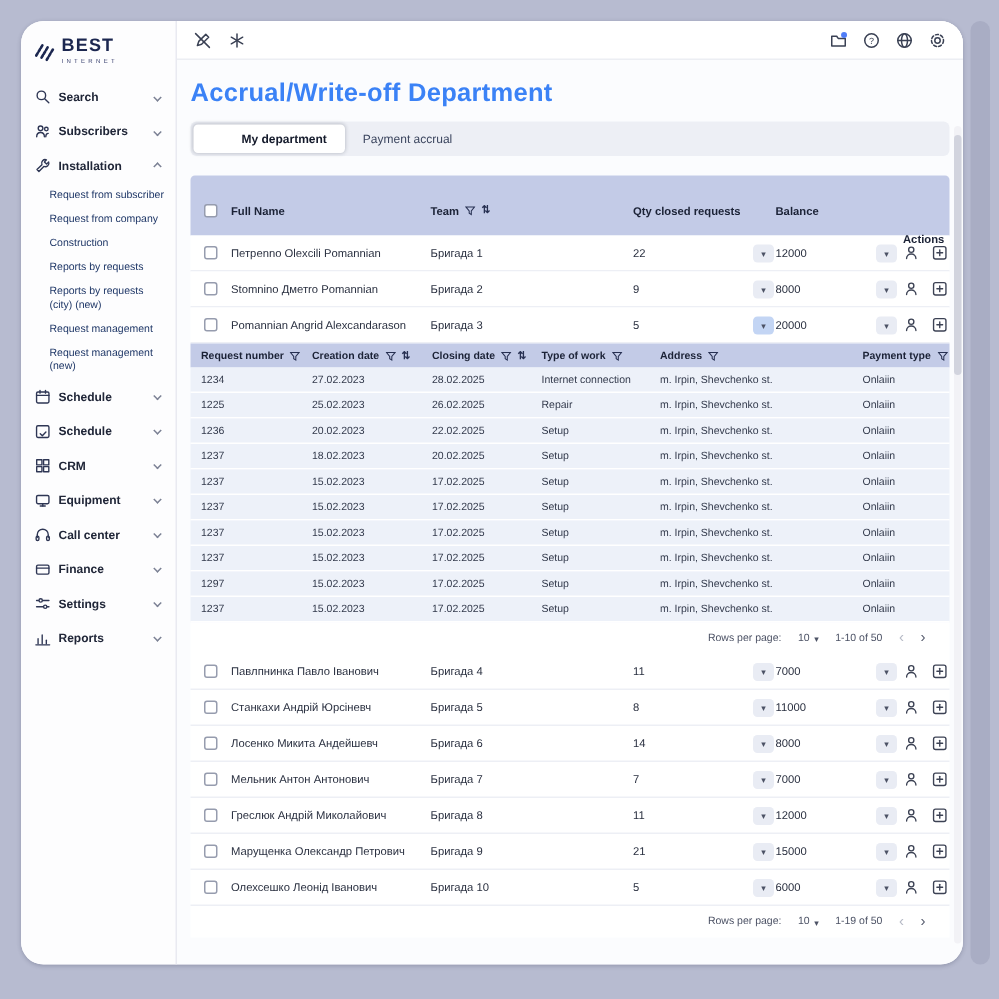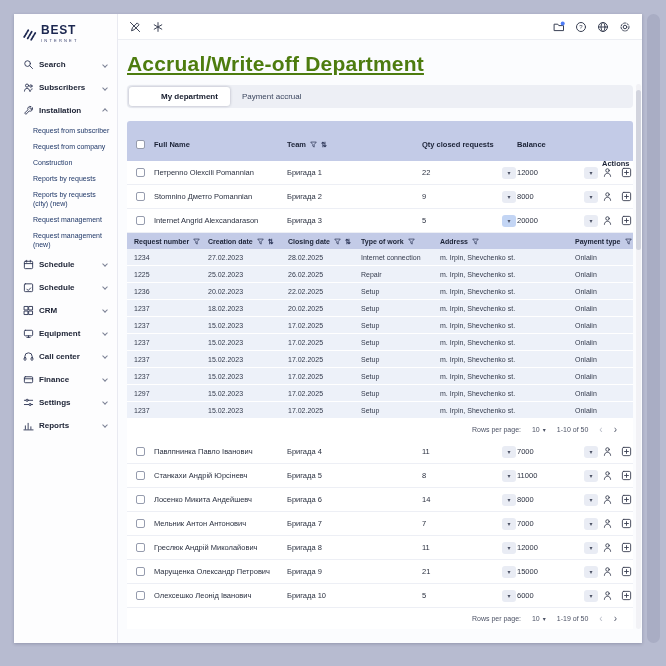--- a/index.html
+++ b/index.html
@@ -5,21 +5,21 @@
   * { box-sizing: border-box; margin: 0; padding: 0; }
   html,body { width:666px; height:666px; }
   body {
     background:#b7bbd0;
     font-family:"Liberation Sans", sans-serif;
     position:relative; overflow:hidden;
     -webkit-font-smoothing:antialiased;
   }
   .window {
     position:absolute; left:14px; top:14px; width:628px; height:629px;
-    background:#fbfcfe; border-radius:0; overflow:hidden; display:flex;
+    background:#fbfcfe; border-radius:15px; overflow:hidden; display:flex;
     box-shadow:0 1px 3px rgba(40,45,70,.25);
   }
   .page-scrollbar {
     position:absolute; right:6px; top:14px; width:13px; height:629px;
     background:#a9adc4; border-radius:7px;
   }
   
   .sidebar { width:104px; flex:none; background:#fdfdfe; border-right:1px solid #e9eaf1; padding-top:10px; overflow:hidden; }
   .logo { display:flex; align-items:center; gap:4px; padding:0 9px 10px; }
   .logo svg { width:14px; height:14px; }
@@ -32,21 +32,21 @@
   .chev { width:4px; height:4px; border-right:1.2px solid #7b8194; border-bottom:1.2px solid #7b8194; transform:rotate(45deg); margin-right:3px; flex:none; }
   .nav-item.expanded .chev { transform:rotate(-135deg); }
   .nav-sub { font-size:7px; color:#1f3767; padding:3.5px 6px 3.5px 19px; line-height:1.3; cursor:pointer; }
   
   .main { flex:1; display:flex; flex-direction:column; background:#fbfcfe; position:relative; min-width:0; }
   .topbar { height:26px; background:#fff; border-bottom:1px solid #eceef3; display:flex; align-items:center; padding:0 11px; flex:none; }
   .tb-left { display:flex; gap:11px; }
   .tb-right { margin-left:auto; display:flex; gap:10px; }
   .tb-icon { width:12px; height:12px; position:relative; cursor:pointer; display:inline-flex; }
   .tb-icon svg { width:12px; height:12px; stroke:#3a4154; stroke-width:1; fill:none; stroke-linecap:round; stroke-linejoin:round; }
-  .page-title { font-size:21px; font-weight:bold; color:#4d7c0f; padding:12px 9px 9px; letter-spacing:.2px;text-decoration:underline; }
+  .page-title { font-size:17px; font-weight:bold; color:#3b82f6; padding:12px 9px 9px; letter-spacing:.2px; }
   .tabs { margin:0 9px; background:#edeff5; border-radius:4px; padding:2px; display:flex; }
   .tab { font-size:8px; padding:5px 12px; color:#3c465f; border-radius:3px; cursor:pointer; white-space:nowrap; }
   .tab.active { background:#fff; font-weight:bold; color:#141a2b; box-shadow:0 0 3px rgba(30,35,60,.3);padding-left:32px; }
   .content { padding:0 9px; position:relative; flex:1; }
   
   .thead, .srow { display:grid; grid-template-columns:27px 133px 135px 95px 82px 1fr; align-items:center; }
   .thead { background:#c3cbe7; border-radius:3px 3px 0 0; height:40px; margin-top:13px; font-size:7.5px; font-weight:bold; color:#1b2236; }
   .srow { height:24px; font-size:7.5px; color:#2a3040; border-bottom:1px solid #edeff5; background:#fff; }
   .cbx { width:9px; height:9px; border:1px solid #969cae; border-radius:2px; background:#fff; margin-left:9px; cursor:pointer; }
   .hcell { display:flex; align-items:center; gap:4px; }
@@ -369,21 +369,21 @@
                   <rect x="1.5" y="1.5" width="9" height="9" rx="1.5"></rect>
                   <line x1="6" y1="3.9" x2="6" y2="8.1"></line>
                   <line x1="3.9" y1="6" x2="8.1" y2="6"></line>
                 </svg>
               </span>
             </span>
           </div>
 
           <div class="srow expanded">
             <span class="cbx"></span>
-            <span>Internet Angrid Alexcandarason</span>
+            <span>Pomannian Angrid Alexcandarason</span>
             <span>Бригада 3</span>
             <span class="valcell">
               <span>5</span>
               <span class="chip chip-qty">▾</span>
             </span>
             <span class="valcell">
               <span>20000</span>
               <span class="chip">▾</span>
             </span>
             <span class="actions">

